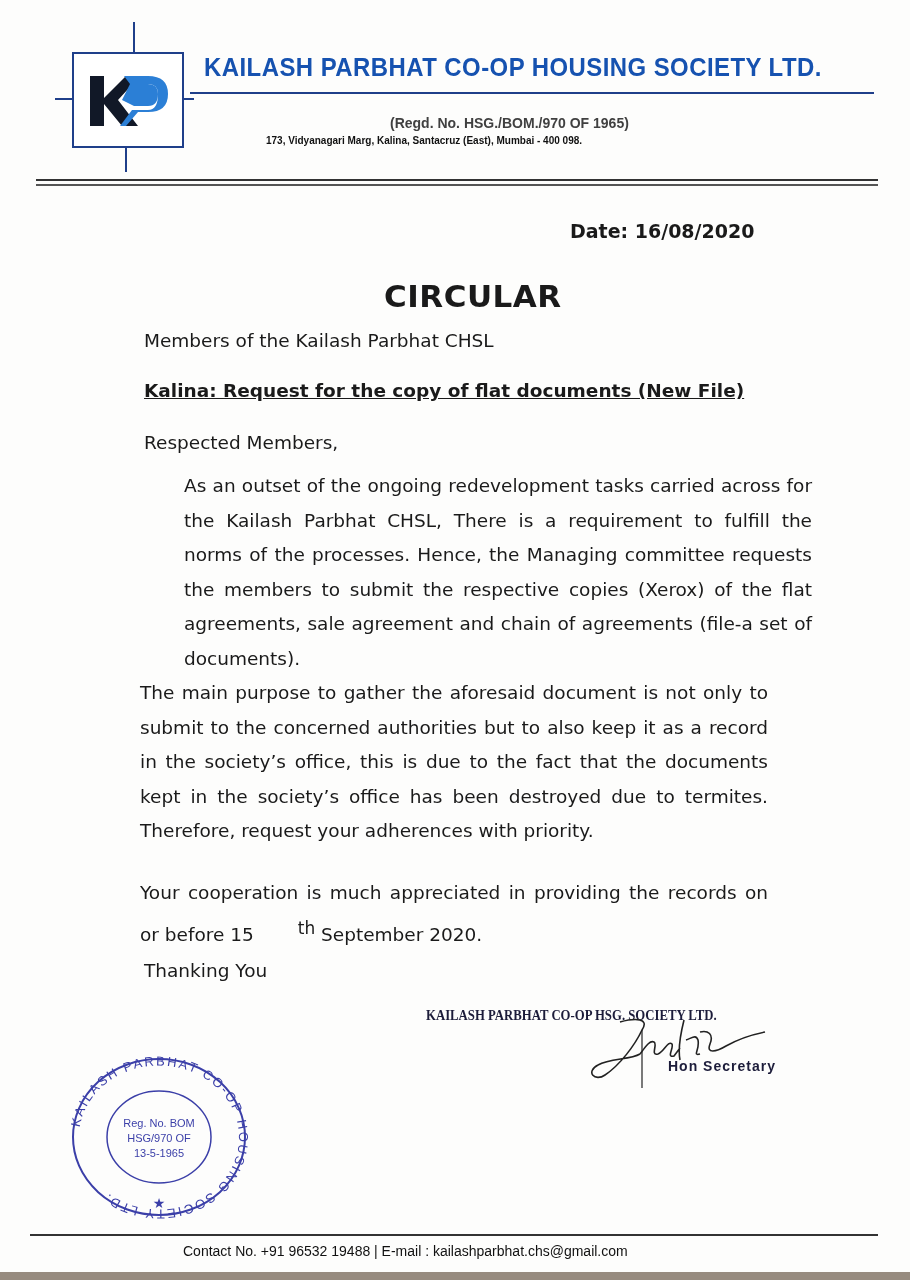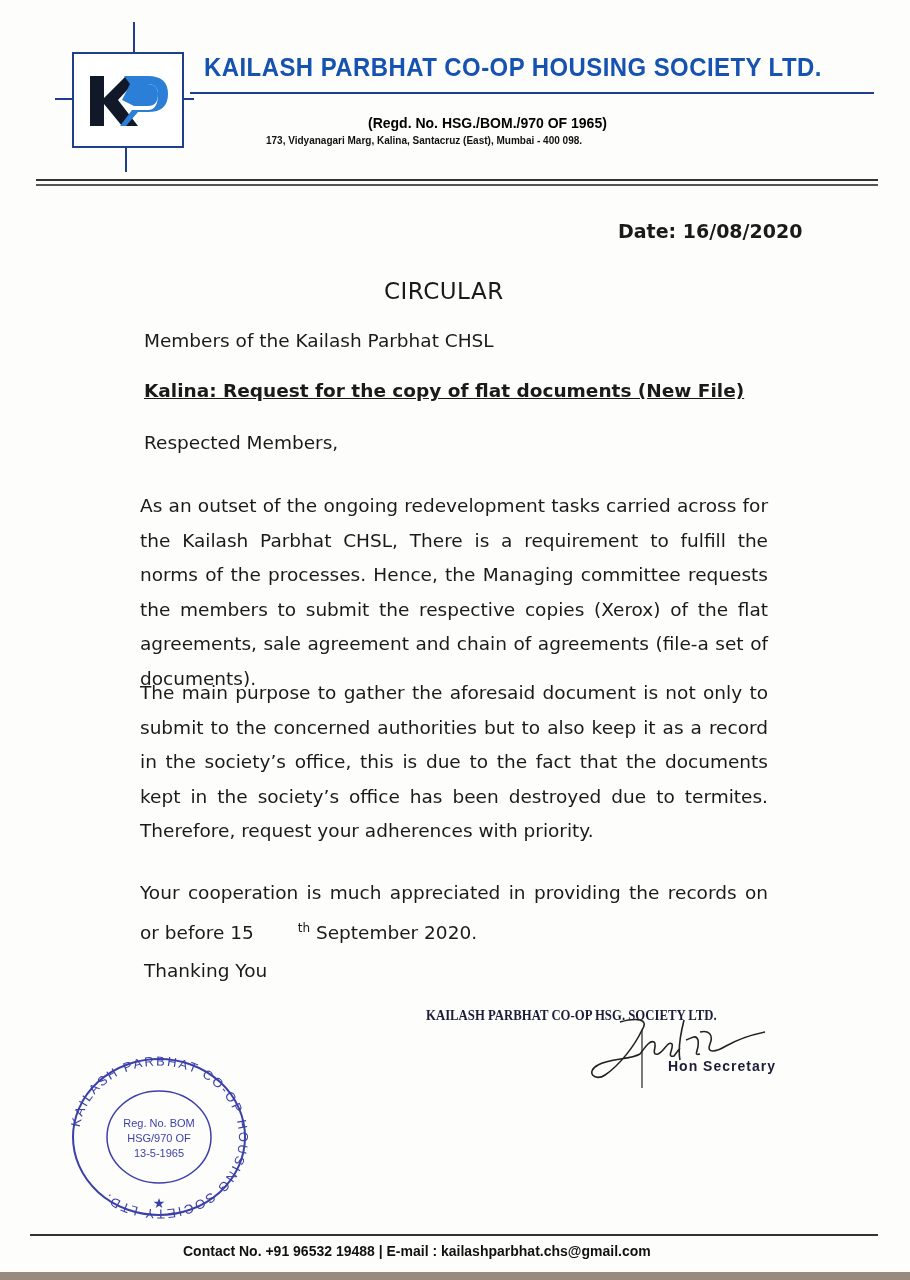--- a/index.html
+++ b/index.html
@@ -16,54 +16,54 @@
   .logo-line-v1 { left:133px; top:22px; width:1.5px; height:32px; background:#1f3f8a; }
   .logo-line-v2 { left:125px; top:144px; width:1.5px; height:28px; background:#1f3f8a; }
   .logo-line-h1 { left:55px; top:98px; width:18px; height:1.5px; background:#1f3f8a; }
   .logo-line-h2 { left:180px; top:98px; width:14px; height:1.5px; background:#1f3f8a; }
   .org-name {
     left:204px; top:52px; font-size:26px; font-weight:bold; color:#1652b0;
     letter-spacing:0.5px; transform:scaleX(0.92); transform-origin:left top; white-space:nowrap;
   }
   .org-rule { left:190px; top:92px; width:684px; height:2px; background:#1f3f8a; }
   .reg-line {
-    left:368px; top:115px; font-size:14px; font-weight:bold; color:#000000; white-space:nowrap;
+    left:390px; top:115px; font-size:14px; font-weight:bold; color:#404040; white-space:nowrap;
   }
   .addr-line {
     left:266px; top:135px; font-size:10px; font-weight:bold; color:#111; white-space:nowrap;
   }
   .header-rule1 { left:36px; top:179px; width:842px; height:2px; background:#333; }
   .header-rule2 { left:36px; top:184px; width:842px; height:1.5px; background:#555; }
 
   .body-text { font-family:"DejaVu Sans", sans-serif; font-size:18.5px; color:#1a1a1a; }
-  .date { left:570px; top:220px; font-size:19px; font-weight:bold; font-family:"DejaVu Sans", sans-serif;margin-left:48px; }
-  .circ-title { left:384px; top:278px; font-size:23px; font-weight:normal; font-family:"DejaVu Sans", sans-serif; letter-spacing:0.5px; }
+  .date { left:570px; top:220px; font-size:19px; font-weight:bold; font-family:"DejaVu Sans", sans-serif; }
+  .circ-title { left:384px; top:278px; font-size:31px; font-weight:bold; font-family:"DejaVu Sans", sans-serif; letter-spacing:0.5px; }
   .to-line { left:144px; top:330px; }
   .subject { left:144px; top:380px; font-weight:bold; text-decoration:underline; }
   .salutation { left:144px; top:432px; }
   .para { left:140px; width:628px; line-height:34.5px; text-align:justify; text-align-last:left; }
-  .p1 { top:489px; }
+  .p1 { top:469px;margin-left:44px; }
   .p2 { top:676px; }
   .p3 { top:876px; }
   .thanks { left:144px; top:960px; }
-  sup { font-size:12px;padding-left:44px; }
+  sup { font-size:17px;padding-left:44px; }
 
   .sig-org {
     left:426px; top:1007px; font-family:"Liberation Serif", serif; font-weight:bold;
     font-size:15px; color:#1c1c3a; white-space:nowrap; transform:scaleX(0.85); transform-origin:left top;
   }
   .sig-title {
     left:668px; top:1058px; font-size:14px; font-weight:bold; color:#1c1c3a; letter-spacing:1px;
   }
   .signature { left:580px; top:1010px; }
 
   .stamp { left:64px; top:1055px; }
 
   .footer-rule { left:30px; top:1234px; width:848px; height:1.5px; background:#333; }
-  .footer { left:183px; top:1243px; font-size:14px; font-weight:bold; color:#111; white-space:nowrap; }
+  .footer { left:183px; top:1243px; font-size:14px; font-weight:normal; color:#111; white-space:nowrap; }
   .footer-bottom { left:0; top:1272px; width:910px; height:8px; background:#6b5a4a; opacity:0.7; }
 </style>
 </head>
 <body>
 
 <div class="abs logo-line-v1"></div>
 <div class="abs logo-line-v2"></div>
 <div class="abs logo-line-h1"></div>
 <div class="abs logo-line-h2"></div>
 <div class="abs logo-box">

